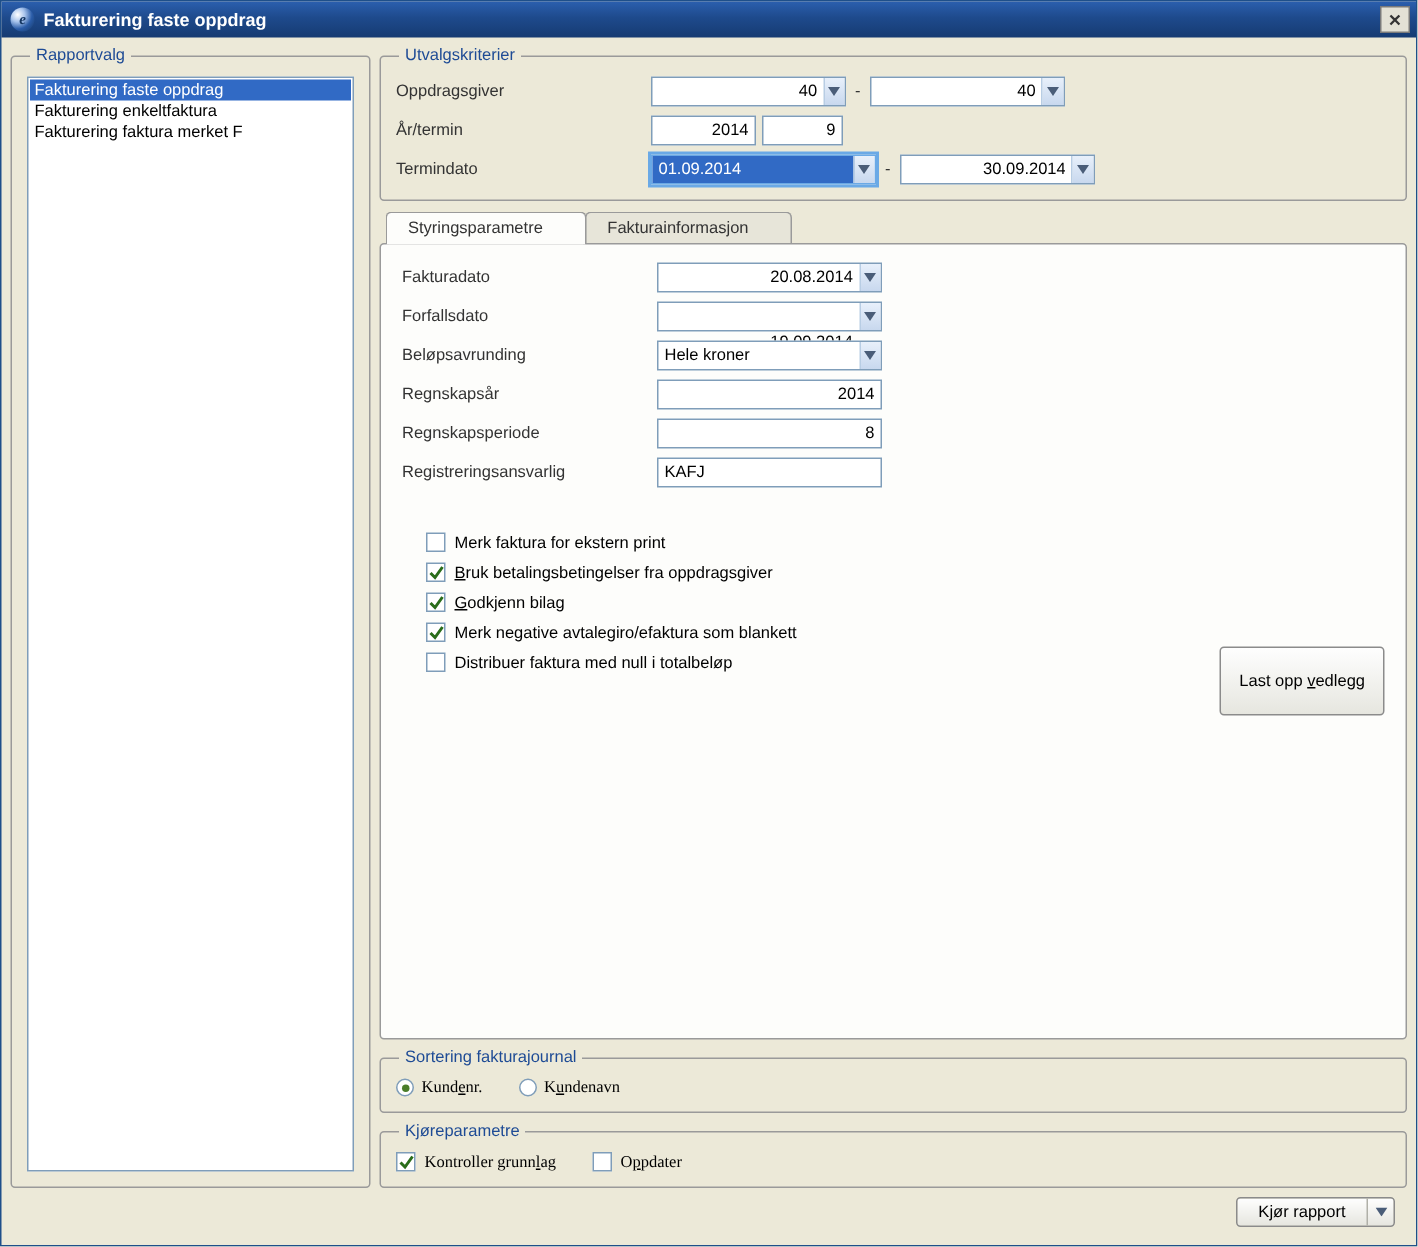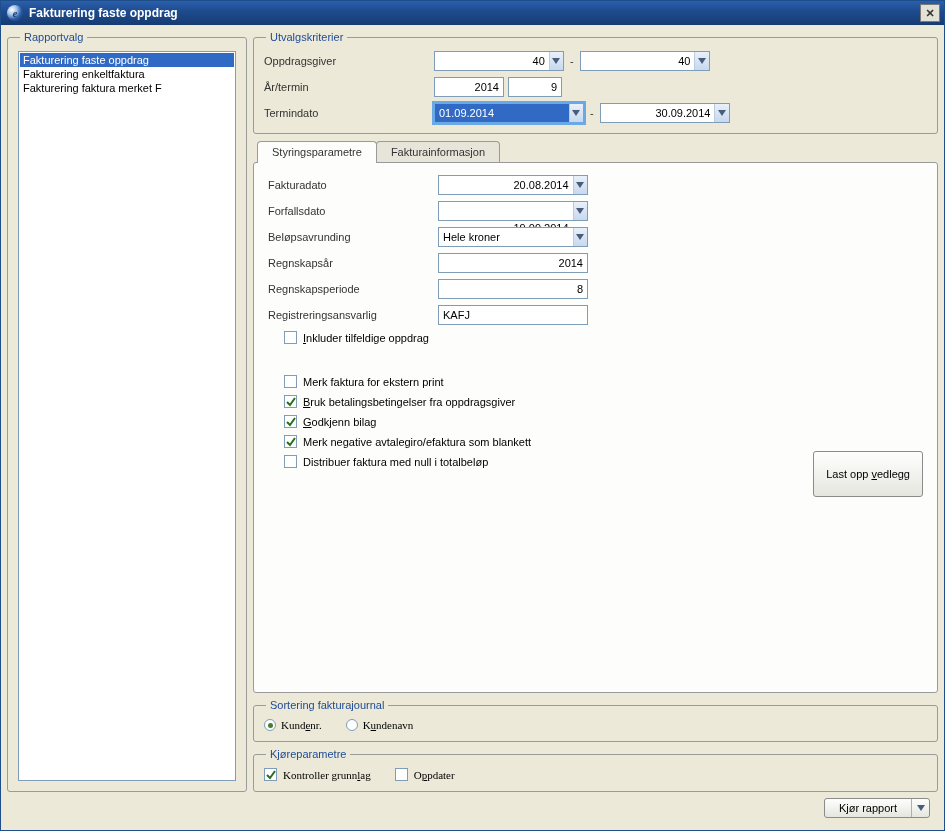--- a/index.html
+++ b/index.html
@@ -162,21 +162,21 @@
     gap: 0;
     padding-left: 4px;
     position: relative;
     z-index: 2;
   }
   .tab {
     border: 1px solid #9a9a9a;
     border-bottom: none;
     border-top-left-radius: 4px;
     border-top-right-radius: 4px;
-    padding: 4px 14px 4px 14px;
+    padding: 4px 28px 4px 14px;
     background: #e7e5d9;
     color: #333;
     cursor: pointer;
     margin-right: -1px;
   }
   .tab.active {
     background: #fdfdfb;
     position: relative;
     top: 1px;
     padding-bottom: 5px;
@@ -390,24 +390,20 @@
                 <input class="text-input num-input" style="width: 150px;" value="8">
               </div>
             </div>
             <div class="form-row">
               <div class="label-col">Registreringsansvarlig</div>
               <div class="field-col">
                 <input class="text-input" style="width: 150px;" value="KAFJ">
               </div>
             </div>
 
-            <div class="check-row indent1">
-              <span class="checkbox"></span>
-              <span><u>I</u><span>nkluder tilfeldige oppdrag</span></span>
-            </div>
 
             <div class="big-gap"></div>
 
             <div class="check-row indent1">
               <span class="checkbox"></span>
               <span>Merk faktura for ekstern print</span>
             </div>
             <div class="check-row indent1">
               <span class="checkbox checked">
                   <svg viewBox="0 0 10 10">

